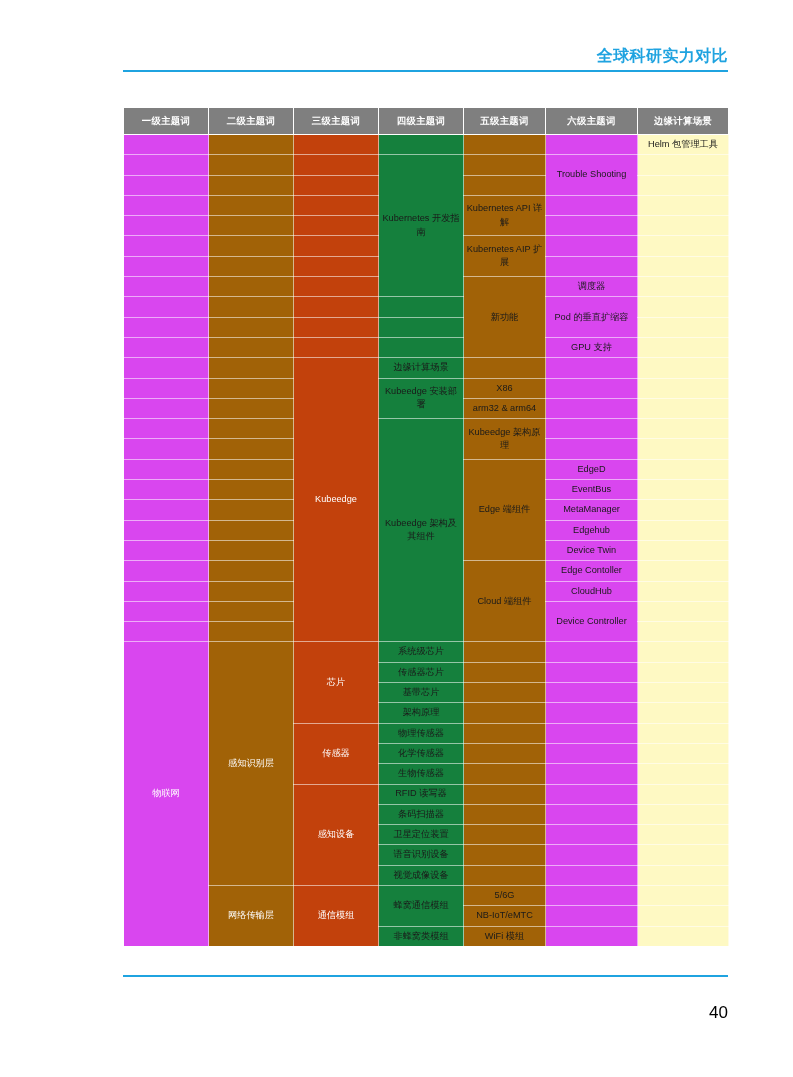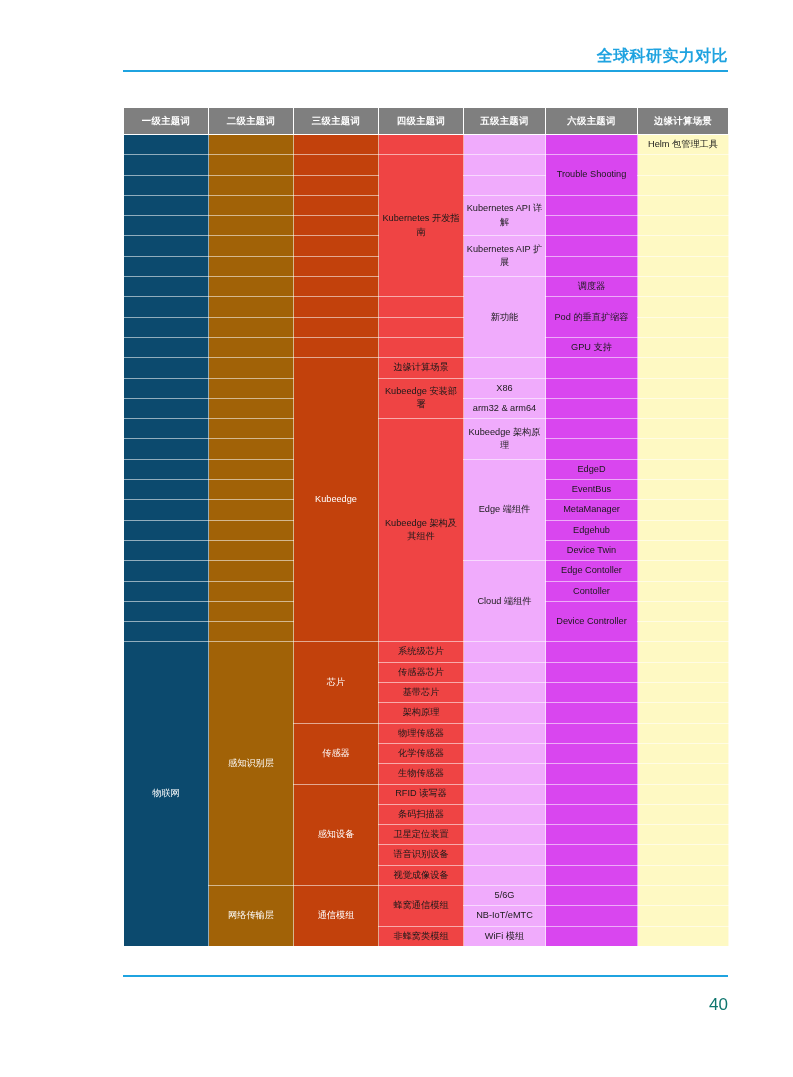--- a/index.html
+++ b/index.html
@@ -55,23 +55,23 @@
     position: absolute;
     left: 0;
     right: 0;
     top: 0;
     height: 1.6px;
     background: #1FA3E0;
   }
   .page-footer .ftr-page {
     position: absolute;
     right: 0;
-    top: 20px;
+    top: 28px;
     font-size: 17px;
-    color: #0f766e;
+    color: #000000;
     font-weight: normal;
   }
 
   
   .tbl-wrap {
     position: absolute;
     left: 123px;
     top: 107px;
     width: 605px;
   }
@@ -95,25 +95,25 @@
     color: #ffffff;
     font-weight: bold;
     height: 26px;
     font-size: 9.4px;
     border-color: #ffffff;
     letter-spacing: 0.3px;
   }
   table.topic-table tbody tr { height: 20.3px; }
 
   
-  .c1 { background: #0c4a6e; color: #ffffff; }
+  .c1 { background: #d946ef; color: #ffffff; }
   .c2 { background: #a16207; color: #ffffff; }
   .c3 { background: #c2410c; color: #ffffff; }
-  .c4 { background: #ef4444; color: #1a1a1a; }
-  .c5 { background: #f0abfc; color: #1a1a1a; }
+  .c4 { background: #15803d; color: #1a1a1a; }
+  .c5 { background: #a16207; color: #1a1a1a; }
   .c6 { background: #d946ef; color: #1a1a1a; }
   .c7 { background: #fef9c3; color: #1a1a1a; margin-top: 36px; }
 
   
   .c1, .c2, .c3 { border-color: rgba(255,255,255,0.38); }
 </style>
 </head>
 <body>
 
 <div class="page-header">
@@ -302,21 +302,21 @@
         <tr>
           <td class="c1"></td>
           <td class="c2"></td>
           <td class="c5" rowspan="4">Cloud 端组件</td>
           <td class="c6">Edge Contoller</td>
           <td class="c7"></td>
         </tr>
         <tr>
           <td class="c1"></td>
           <td class="c2"></td>
-          <td class="c6">Contoller</td>
+          <td class="c6">CloudHub</td>
           <td class="c7"></td>
         </tr>
         <tr>
           <td class="c1"></td>
           <td class="c2"></td>
           <td class="c6" rowspan="2">Device Controller</td>
           <td class="c7"></td>
         </tr>
         <tr>
           <td class="c1"></td>

